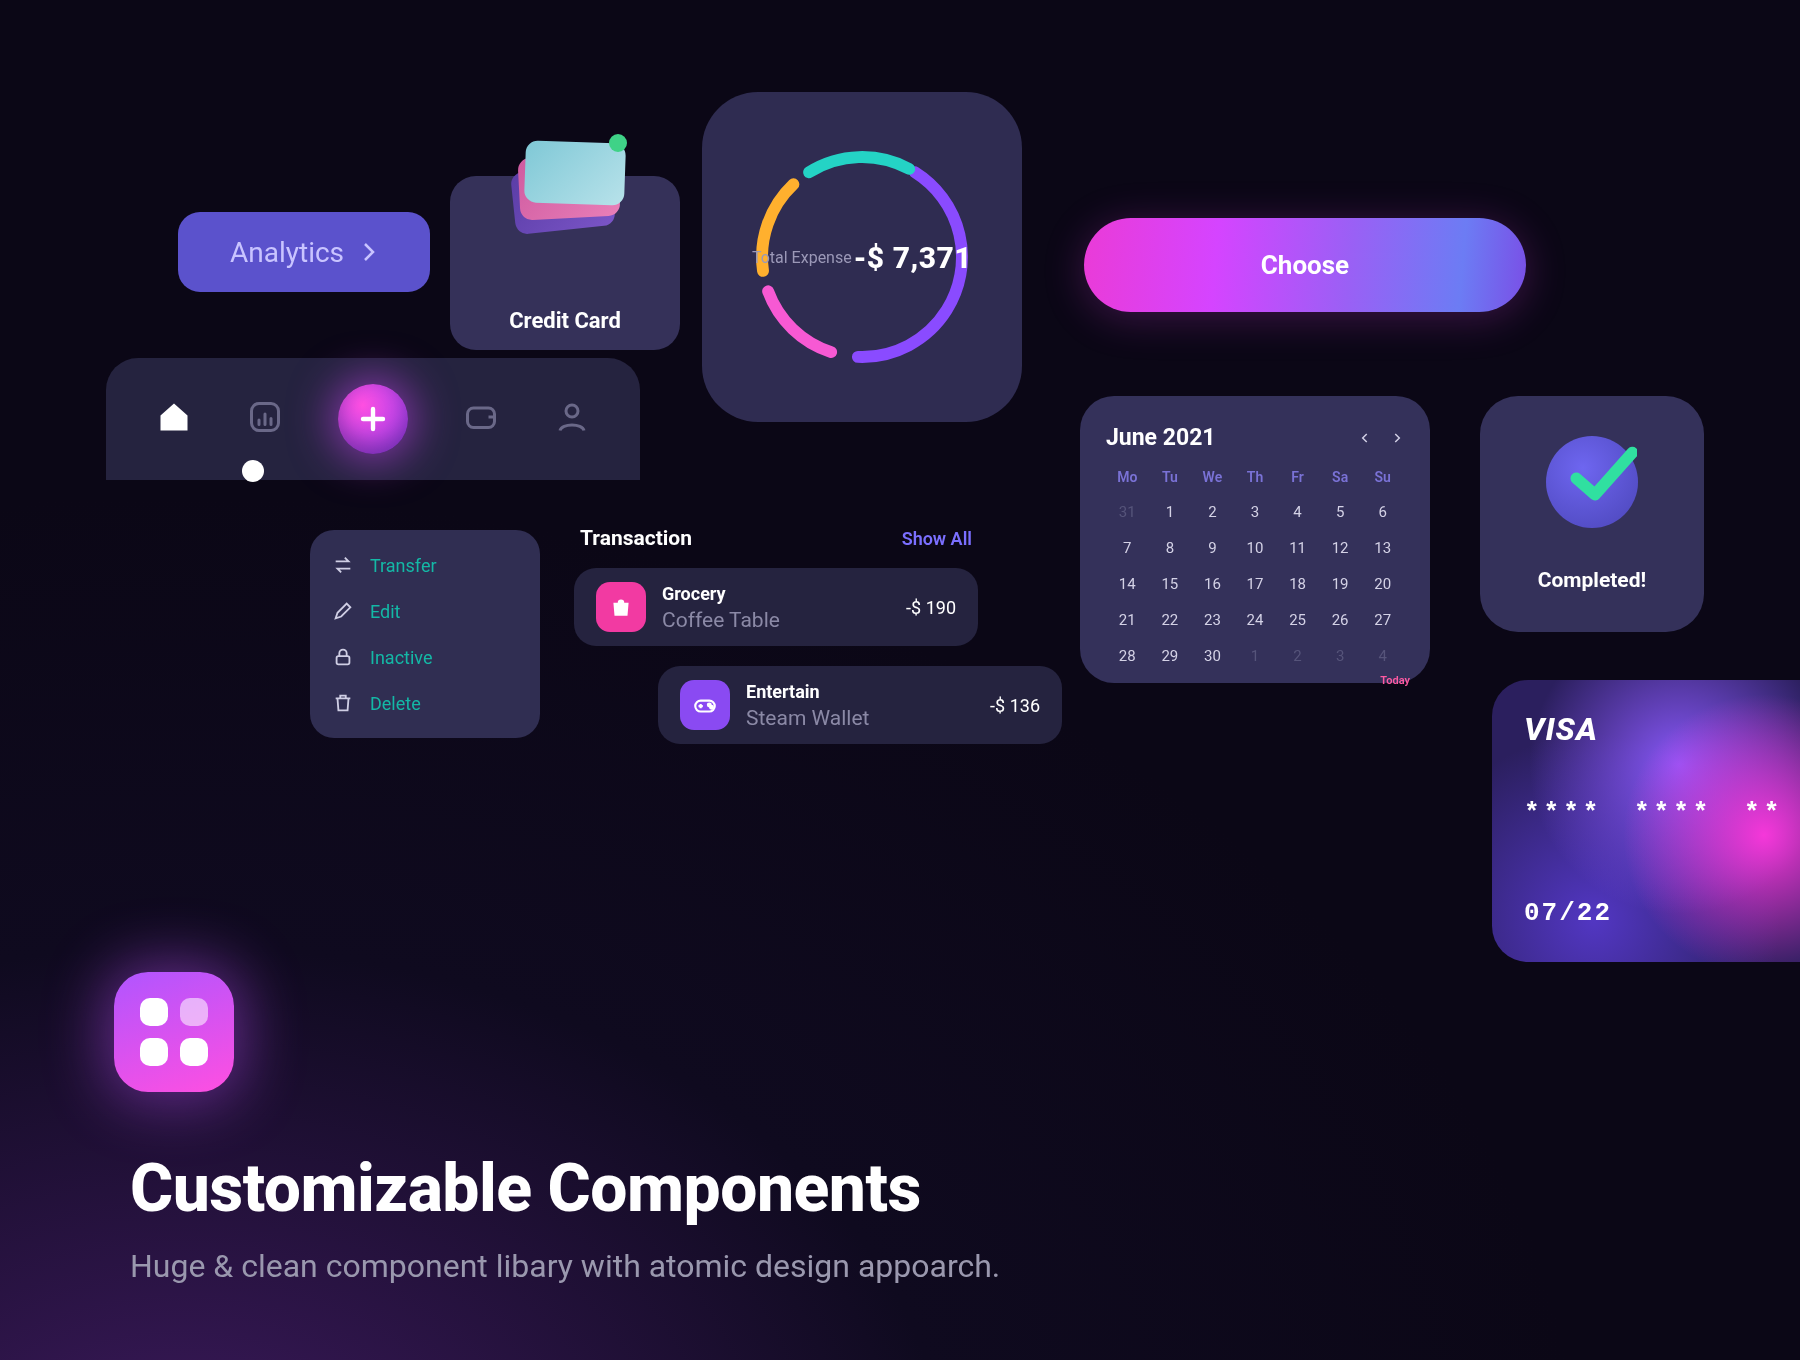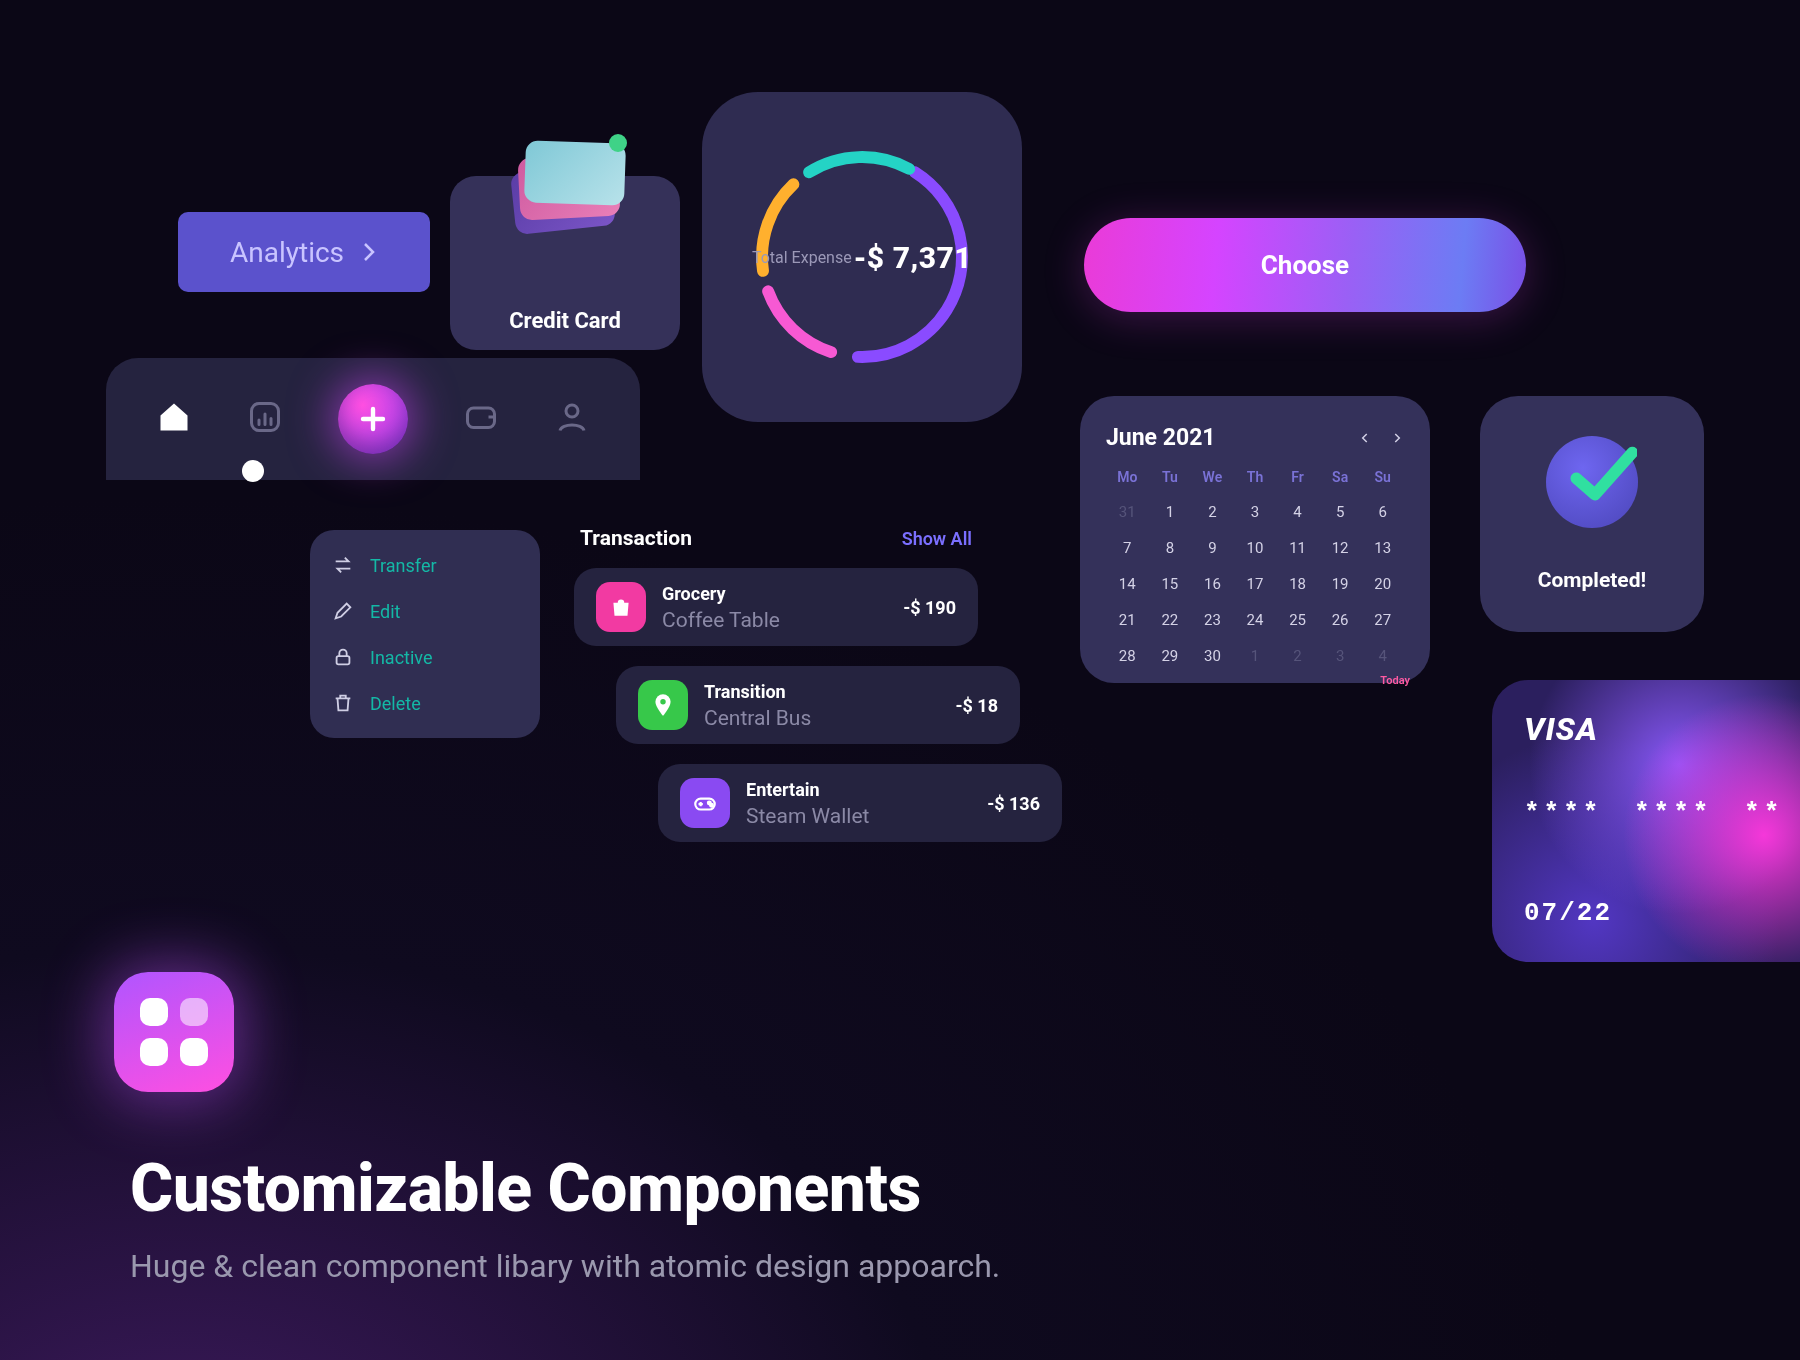--- a/index.html
+++ b/index.html
@@ -8,21 +8,21 @@
     background: radial-gradient(ellipse 1400px 1000px at 10% 110%, #3d1a5e 0%, #0f0a1f 55%, #0b0716 100%);
     font-family: -apple-system, "Segoe UI", Roboto, Helvetica, Arial, sans-serif;
     color: #fff;
     position: relative;
   }
 
   
   .analytics-btn {
     left: 178px; top: 212px; width: 252px; height: 80px;
     background: #5b52cc;
-    border-radius: 10px;
+    border-radius: 22px;
     display: flex; align-items: center; justify-content: center; gap: 18px;
     color: #c9c4ff; font-size: 28px; font-weight: 400;
     position: absolute;
   }
   .chevron { stroke: #c9c4ff; stroke-width: 2.5; fill: none; }
 
   
   .creditcard-tile {
     left: 450px; top: 176px; width: 230px; height: 174px;
     background: #353159; border-radius: 26px;
@@ -100,21 +100,21 @@
   .tx-row.indent2 { margin-left:84px; width:calc(100% - 0px); }
   .tx-icon { width:50px;height:50px;border-radius:14px; display:flex;align-items:center;justify-content:center; flex:none;}
   .tx-icon.pink { background:#f23aa2; }
   .tx-icon.green{ background:#37c84a; }
   .tx-icon.purple{ background:#8a4af2; }
   .tx-icon svg { width:26px;height:26px; stroke:#fff; stroke-width:2; fill:none;}
   .tx-icon.pink svg, .tx-icon.green svg { fill:#fff; stroke:none; }
   .tx-labels { flex:1; }
   .tx-labels .name { color:#fff; font-size:18px; font-weight:700; }
   .tx-labels .sub  { color:#8b89a6; font-size:21px; margin-top:4px;}
-  .tx-amt { color:#fff; font-size:18px; font-weight:700; white-space:nowrap;}
+  .tx-amt { color:#fff; font-size:18px; font-weight:400; white-space:nowrap;}
 
   
   .cal {
     position:absolute; left:1080px; top:396px; width:350px; padding:28px 26px 18px;
     background:#34315a; border-radius:34px;
   }
   .cal-head { display:flex; align-items:center; justify-content:space-between; margin-bottom:18px;}
   .cal-head .mon { color:#fff; font-size:23px; font-weight:700; }
   .cal-head .nav { display:flex; gap:18px; }
   .cal-head .nav svg { width:14px;height:14px; stroke:#d2d0e6; stroke-width:2.5; fill:none;}
@@ -274,33 +274,20 @@
     <div class="tx-icon pink">
       <svg viewBox="0 0 24 24">
           <path d="M5 8h14l-1 12H6L5 8z M9 8a3 3 0 016 0"></path>
         </svg>
     </div>
     <div class="tx-labels">
       <div class="name">Grocery</div>
       <div class="sub">Coffee Table</div>
     </div>
     <div class="tx-amt">-$ 190</div>
-  </div>
-  <div class="tx-row indent1">
-    <div class="tx-icon green">
-      <svg viewBox="0 0 24 24">
-          <path d="M12 2a7 7 0 017 7c0 5-7 13-7 13S5 14 5 9a7 7 0 017-7z"></path>
-          <circle cx="12" cy="9" r="2.5" fill="#37c84a"></circle>
-        </svg>
-    </div>
-    <div class="tx-labels">
-      <div class="name">Transition</div>
-      <div class="sub">Central Bus</div>
-    </div>
-    <div class="tx-amt">-$ 18</div>
   </div>
   <div class="tx-row indent2">
     <div class="tx-icon purple">
       <svg viewBox="0 0 24 24">
           <rect x="3" y="8" width="18" height="10" rx="5"></rect>
           <path d="M8 11v4 M6 13h4" stroke="#fff"></path>
           <circle cx="16" cy="12" r="1.3" fill="#fff"></circle>
           <circle cx="18" cy="14" r="1.3" fill="#fff"></circle>
         </svg>
     </div>

